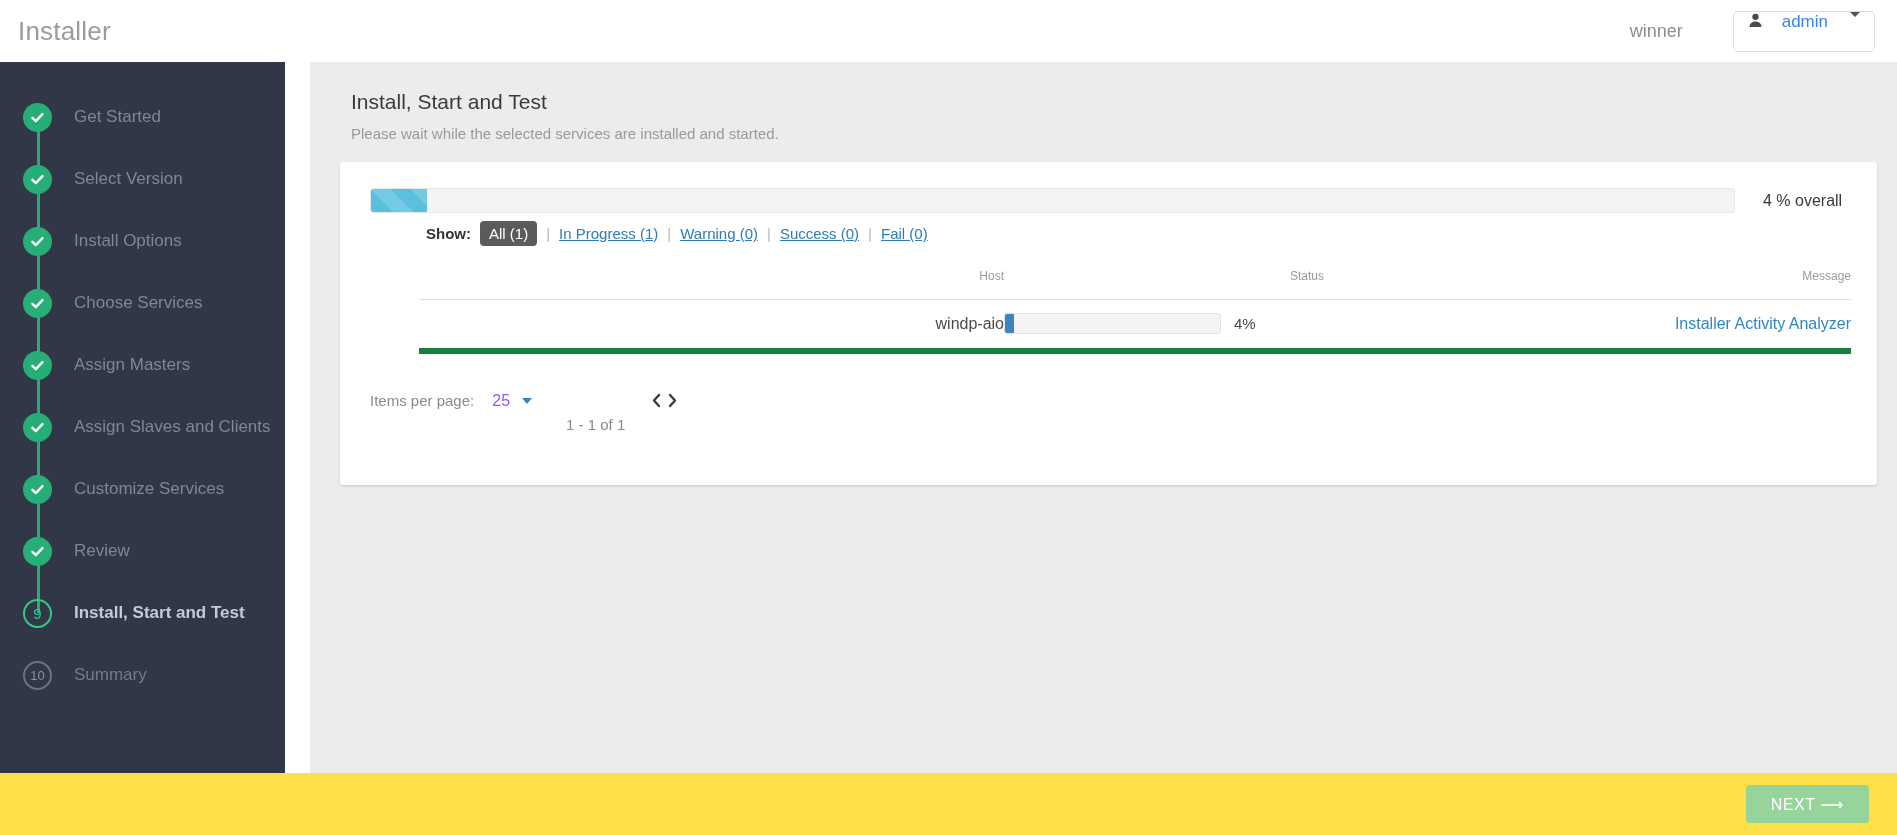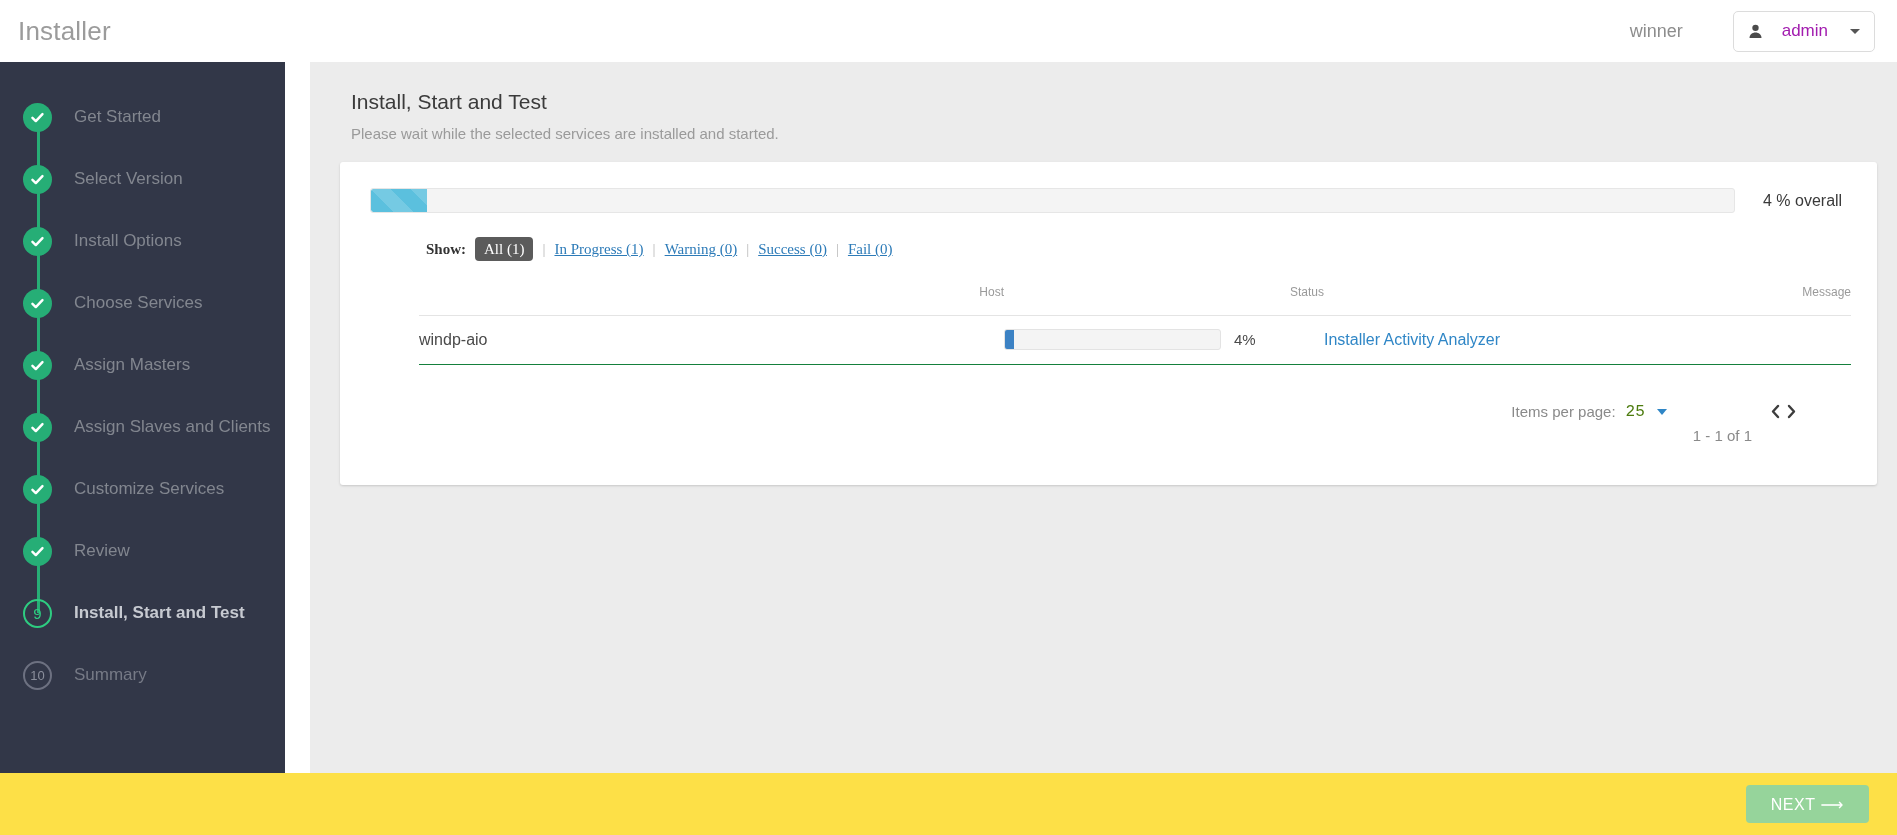--- a/index.html
+++ b/index.html
@@ -35,24 +35,24 @@
     font-size: 18px;
     color: #8d8d8d;
     margin-right: 50px;
   }
   .user-btn {
     border: 1px solid #dcdcdc;
     background: #fff;
     border-radius: 5px;
     height: 41px;
     min-width: 131px;
-    display: flex; align-items: center; justify-content: center;
+    display: flex; justify-content: center;
     gap: 19px;
     font-size: 17px;
-    color: #a21caf;
+    color: #3b82f6;
     cursor: pointer;
     padding: 0 14px;
   }
   .user-icon { width: 15px; height: 16px; display:block; }
   .caret {
     width: 0; height: 0;
     border-left: 5px solid transparent;
     border-right: 5px solid transparent;
     border-top: 5px solid #555;
     margin-left: 3px;
@@ -167,25 +167,24 @@
   }
   .overall-text {
     margin-left: 28px;
     font-size: 16px;
     color: #3a3a3a;
     white-space: nowrap;
   }
 
   
   .filter-row {
-    margin-top: 28px;
+    margin-top: 12px;
     padding-left: 56px;
     display: flex; align-items: flex-end;
     font-size: 15px;
-    font-family: Liberation Serif, serif;
   }
   .filter-label {
     font-weight: bold;
     color: #333;
     margin-right: 9px;
   }
   .chip {
     background: #5b5b5b;
     color: #ffffff;
     border-radius: 4px;
@@ -213,24 +212,25 @@
     text-align: right;
     font-size: 12px;
     color: #9a9a9a;
     font-weight: 400;
     padding: 0 0 16px 0;
     border-bottom: 1px solid #e4e4e4;
     margin-left: 16px;
   }
   table.hosts td {
     padding: 13px 0 14px 0;
-    border-bottom: 1px solid #15803d;
+    border-bottom: 6px solid #15803d;
     font-size: 16px;
     color: #4a4a4a;
     vertical-align: middle;
+    text-align: right;
   }
   .col-host { width: 585px; }
   .col-status { width: 320px; }
   .col-message { width: 527px; }
 
   .row-progress-wrap { display: flex; align-items: center; }
   .row-track {
     width: 217px;
     height: 21px;
     background: #f4f4f4;
@@ -254,32 +254,30 @@
     font-size: 16px;
     cursor: pointer;
   }
 
   
   .paginator {
     margin-top: 14px;
     margin-right: 49px;
     display: flex;
     align-items: center;
-    justify-content: flex-end;
     font-size: 15px;
     color: #8a8a8a;
-    gap: 0;
+    gap: 8px;
   }
   .ipp-label { margin-right: 10px; }
   .ipp-select {
-    color: #4d7c0f;
+    color: #8b5cf6;
     display: flex; align-items: center;
     cursor: pointer;
     margin-right: 26px;
-    font-family: Liberation Mono, monospace;
   }
   .ipp-value { font-size: 16px; }
   .ipp-chev {
     margin-left: 12px;
     width: 0; height: 0;
     border-left: 5px solid transparent;
     border-right: 5px solid transparent;
     border-top: 6px solid #2f86c6;
   }
   .range { color: #8a8a8a; margin-right: 17px; margin-top: 48px; }

